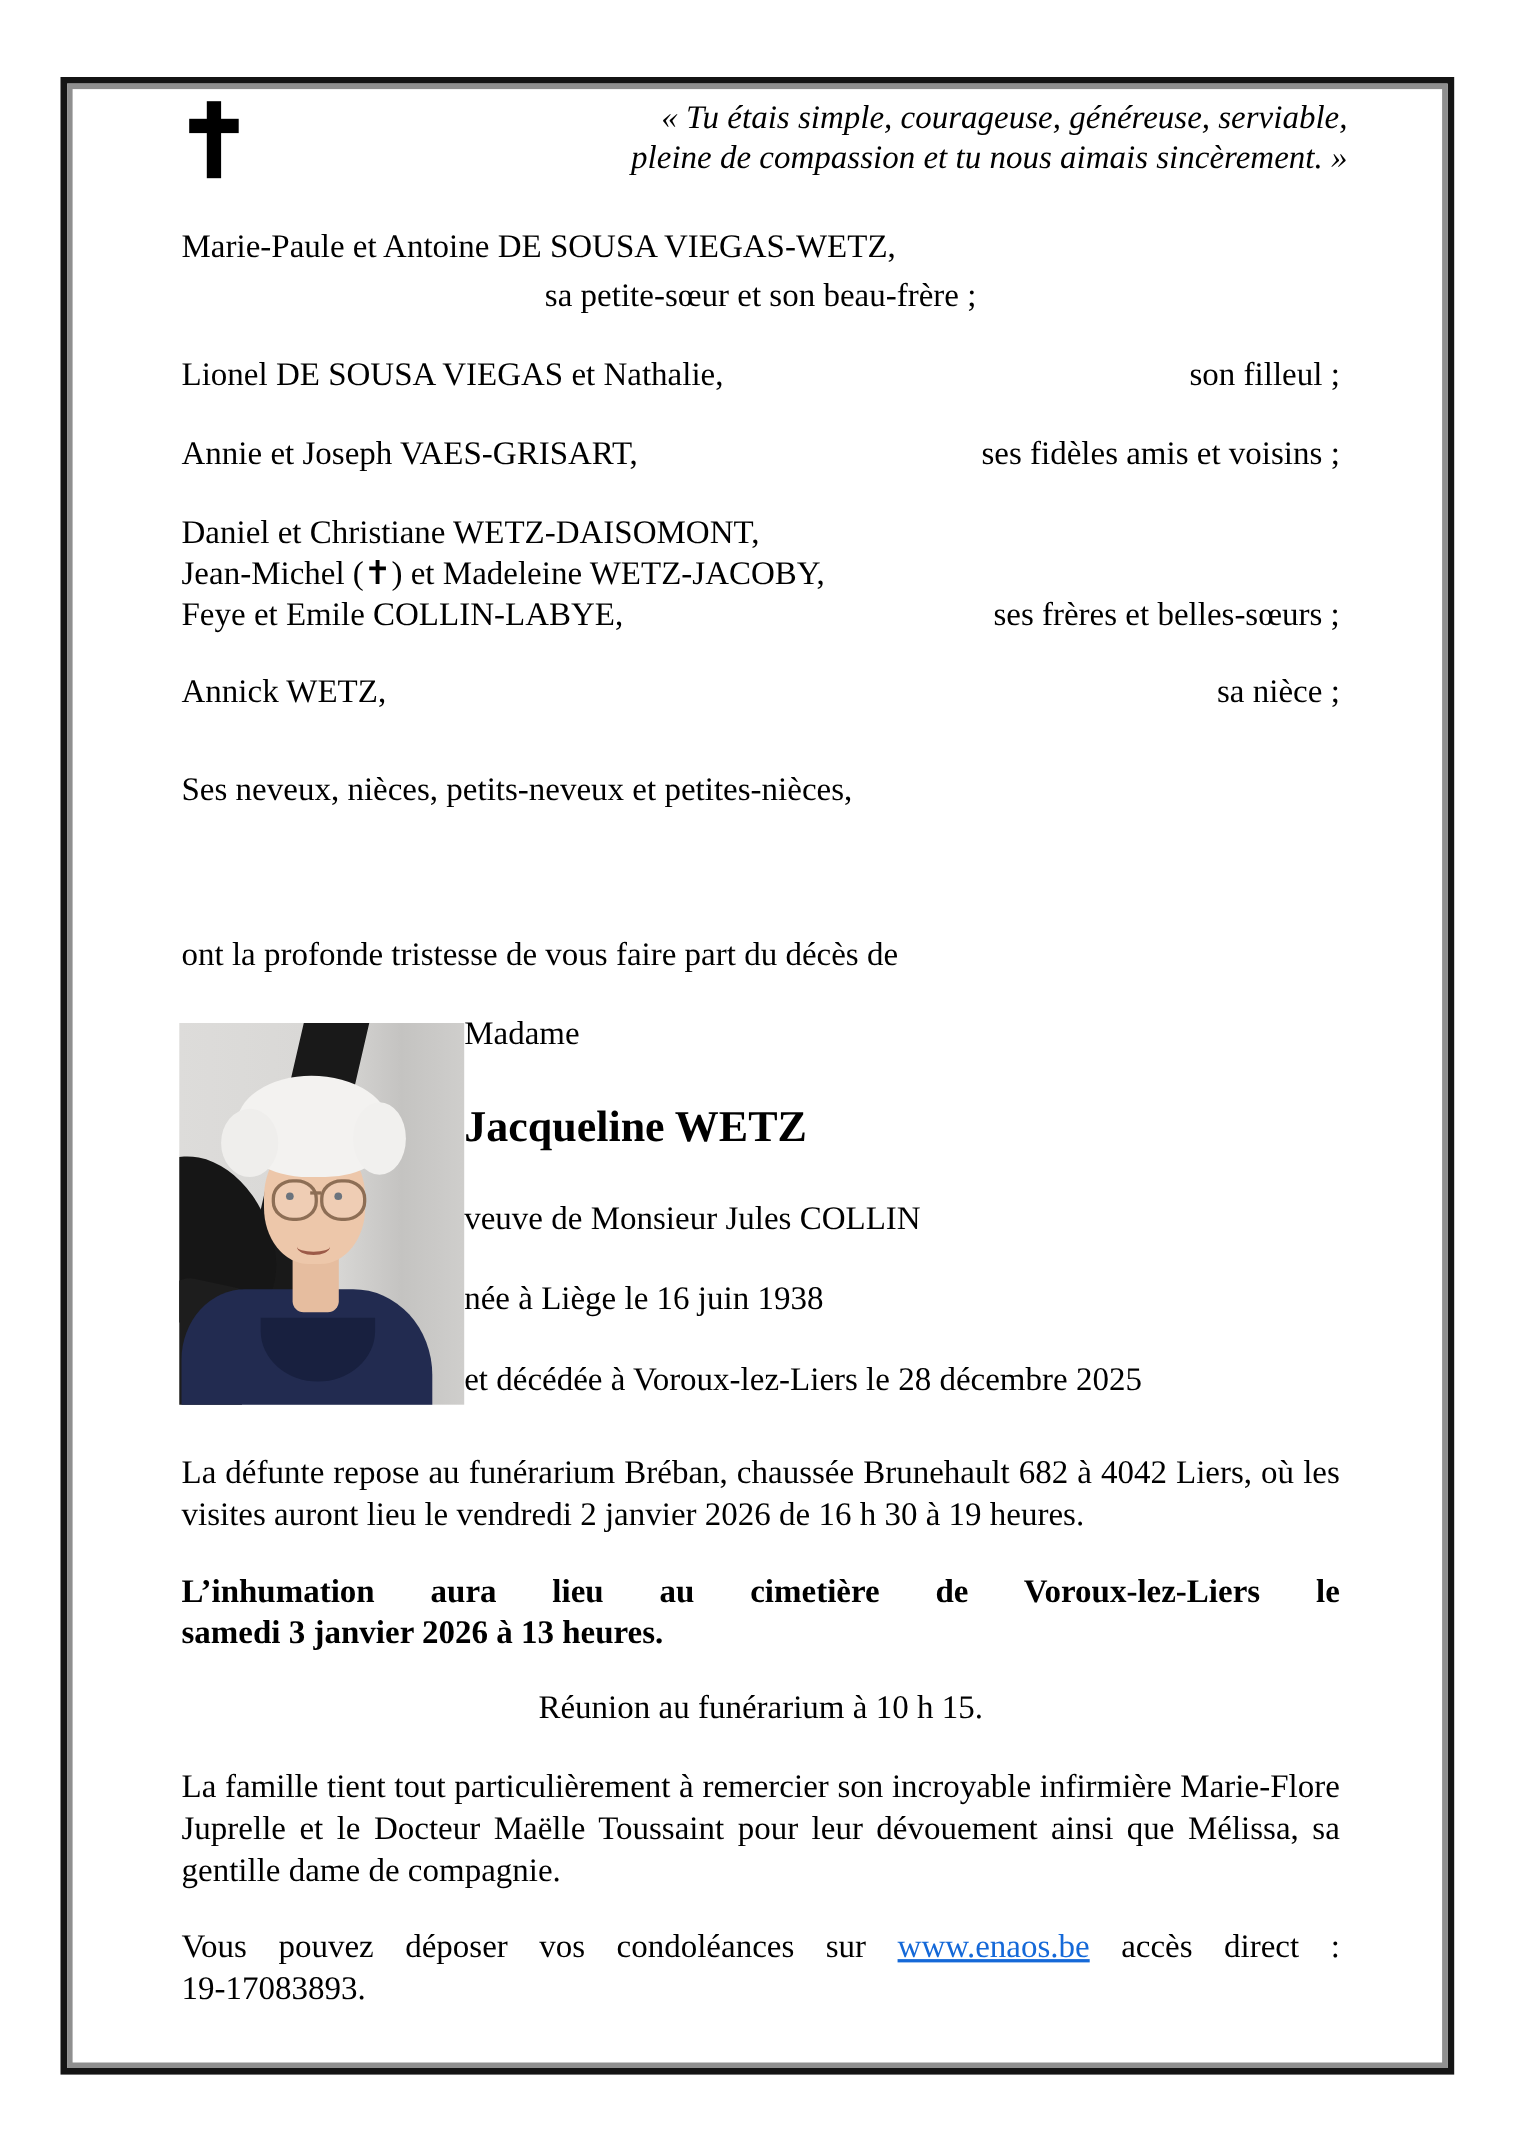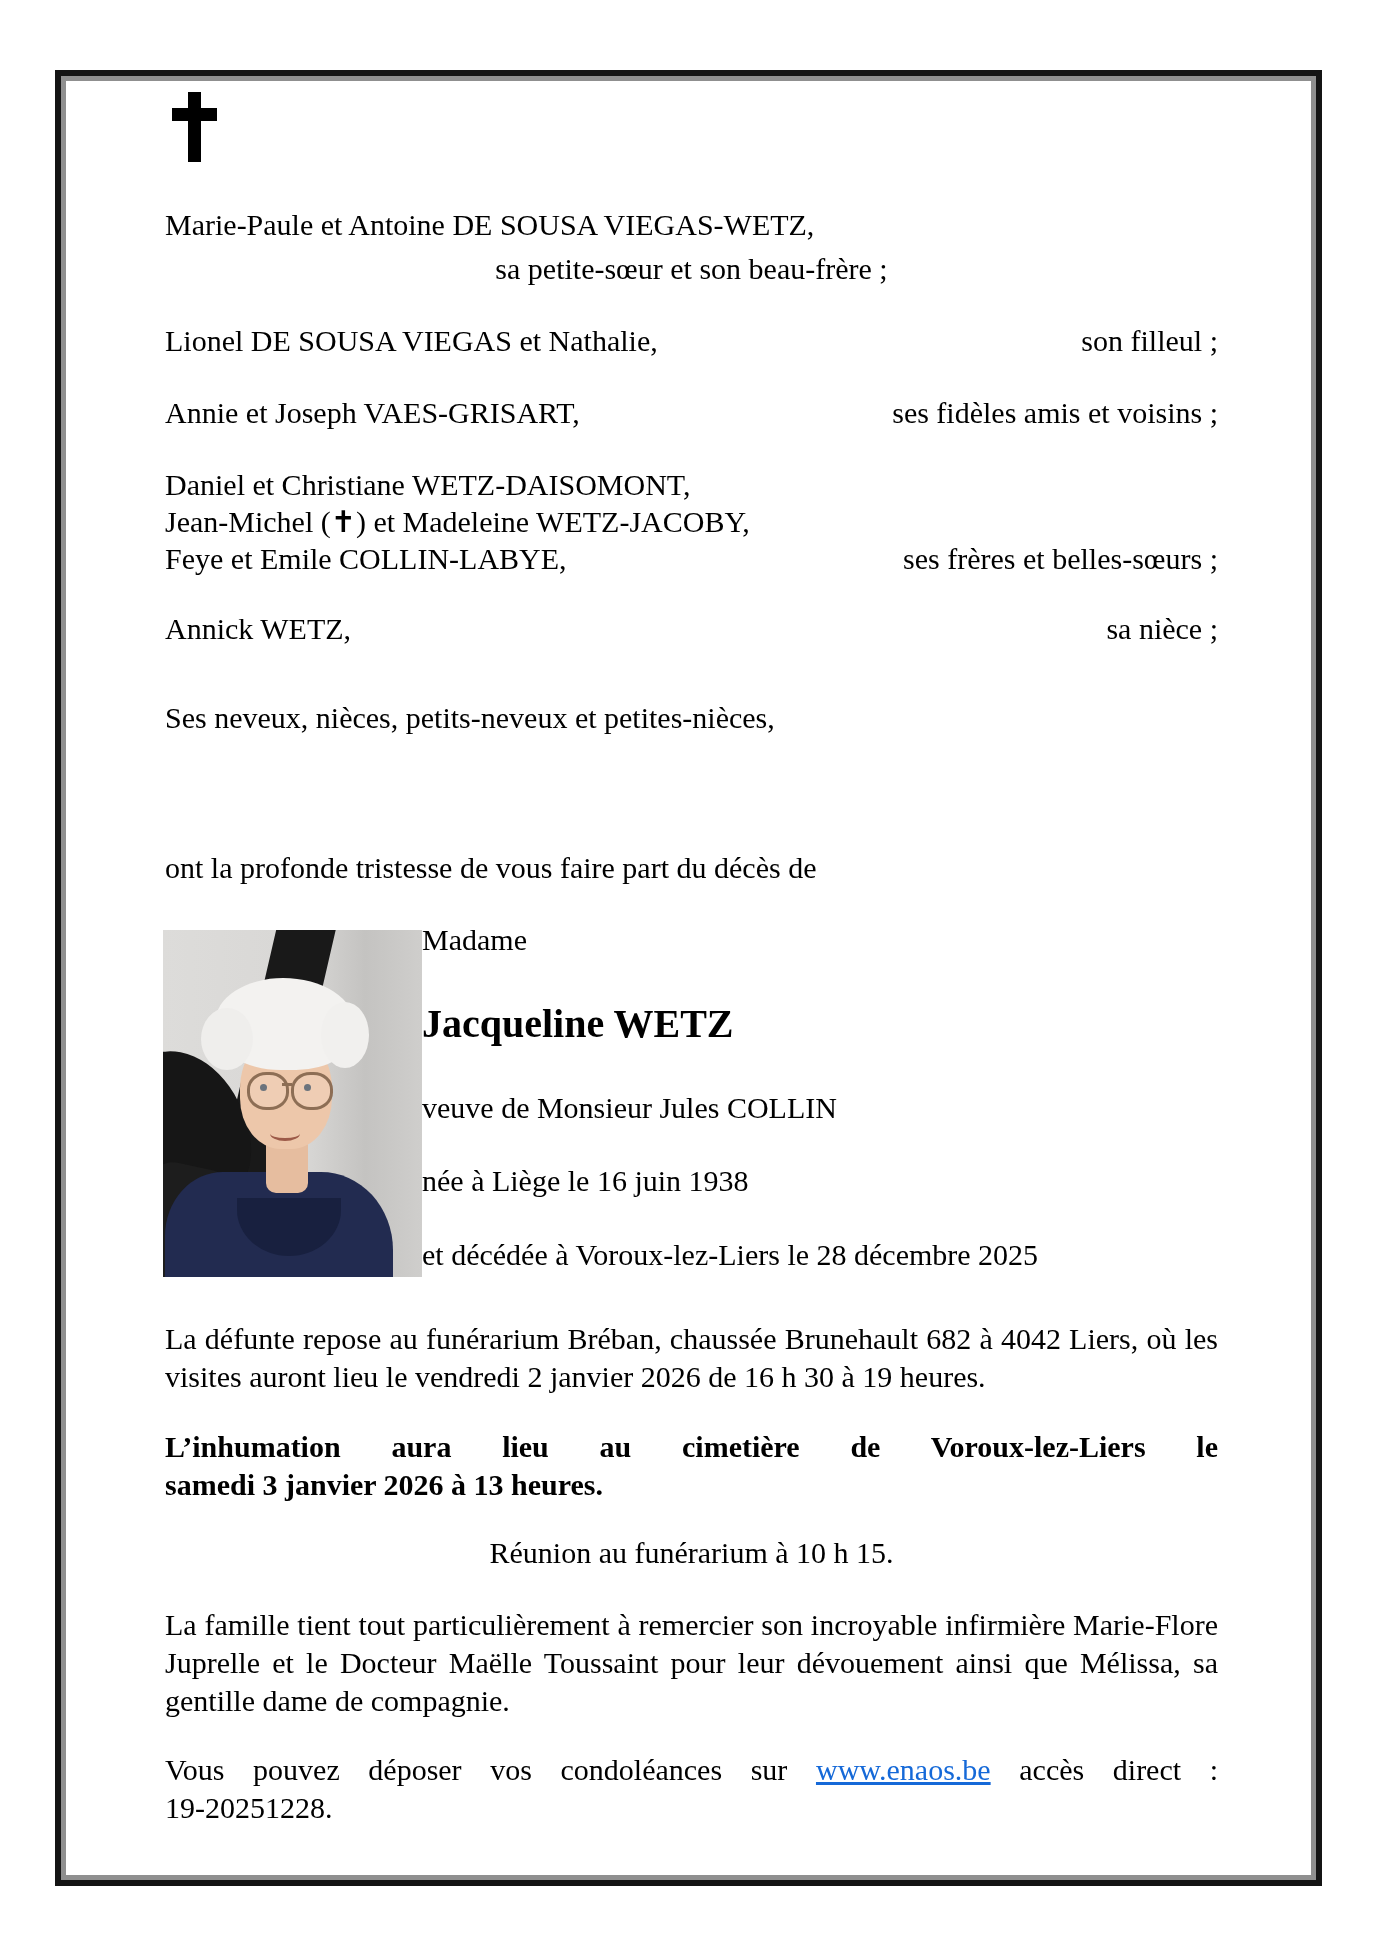--- a/index.html
+++ b/index.html
@@ -56,20 +56,24 @@
 
   <div class="frame">
     <div class="frame-inner"></div>
   </div>
 
   <div class="cross">
     <div class="cross-v"></div>
     <div class="cross-h"></div>
   </div>
 
+  <div class="b quote" style="top:88px">
+    <div>« Tu étais simple, courageuse, généreuse, serviable,</div>
+    <div>pleine de compassion et tu nous aimais sincèrement. »</div>
+  </div>
 
   <div class="b" style="top:206px">Marie-Paule et Antoine DE SOUSA VIEGAS-WETZ,</div>
   <div class="b right" style="top:250px">sa petite-sœur et son beau-frère ;</div>
 
   <div class="b split" style="top:322px">
     <span>Lionel DE SOUSA VIEGAS et Nathalie,</span>
     <span>son filleul ;</span>
   </div>
 
   <div class="b split" style="top:394px">
@@ -125,16 +129,16 @@
     <div class="jlast">L’inhumation aura lieu au cimetière de Voroux-lez-Liers le</div>
     <div>samedi 3 janvier 2026 à 13 heures.</div>
   </div>
 
   <div class="b center" style="top:1534px">Réunion au funérarium à 10 h 15.</div>
 
   <div class="b para just" style="top:1606px">La famille tient tout particulièrement à remercier son incroyable infirmière Marie-Flore Juprelle et le Docteur Maëlle Toussaint pour leur dévouement ainsi que Mélissa, sa gentille dame de compagnie.</div>
 
   <div class="b para" style="top:1751px">
     <div class="jlast"><span>Vous pouvez déposer vos condoléances sur</span> <a class="link">www.enaos.be</a> <span>accès direct :</span></div>
-    <div>19-20251228.</div>
+    <div>19-17083893.</div>
   </div>
 
 </div>
 
 </body></html>

